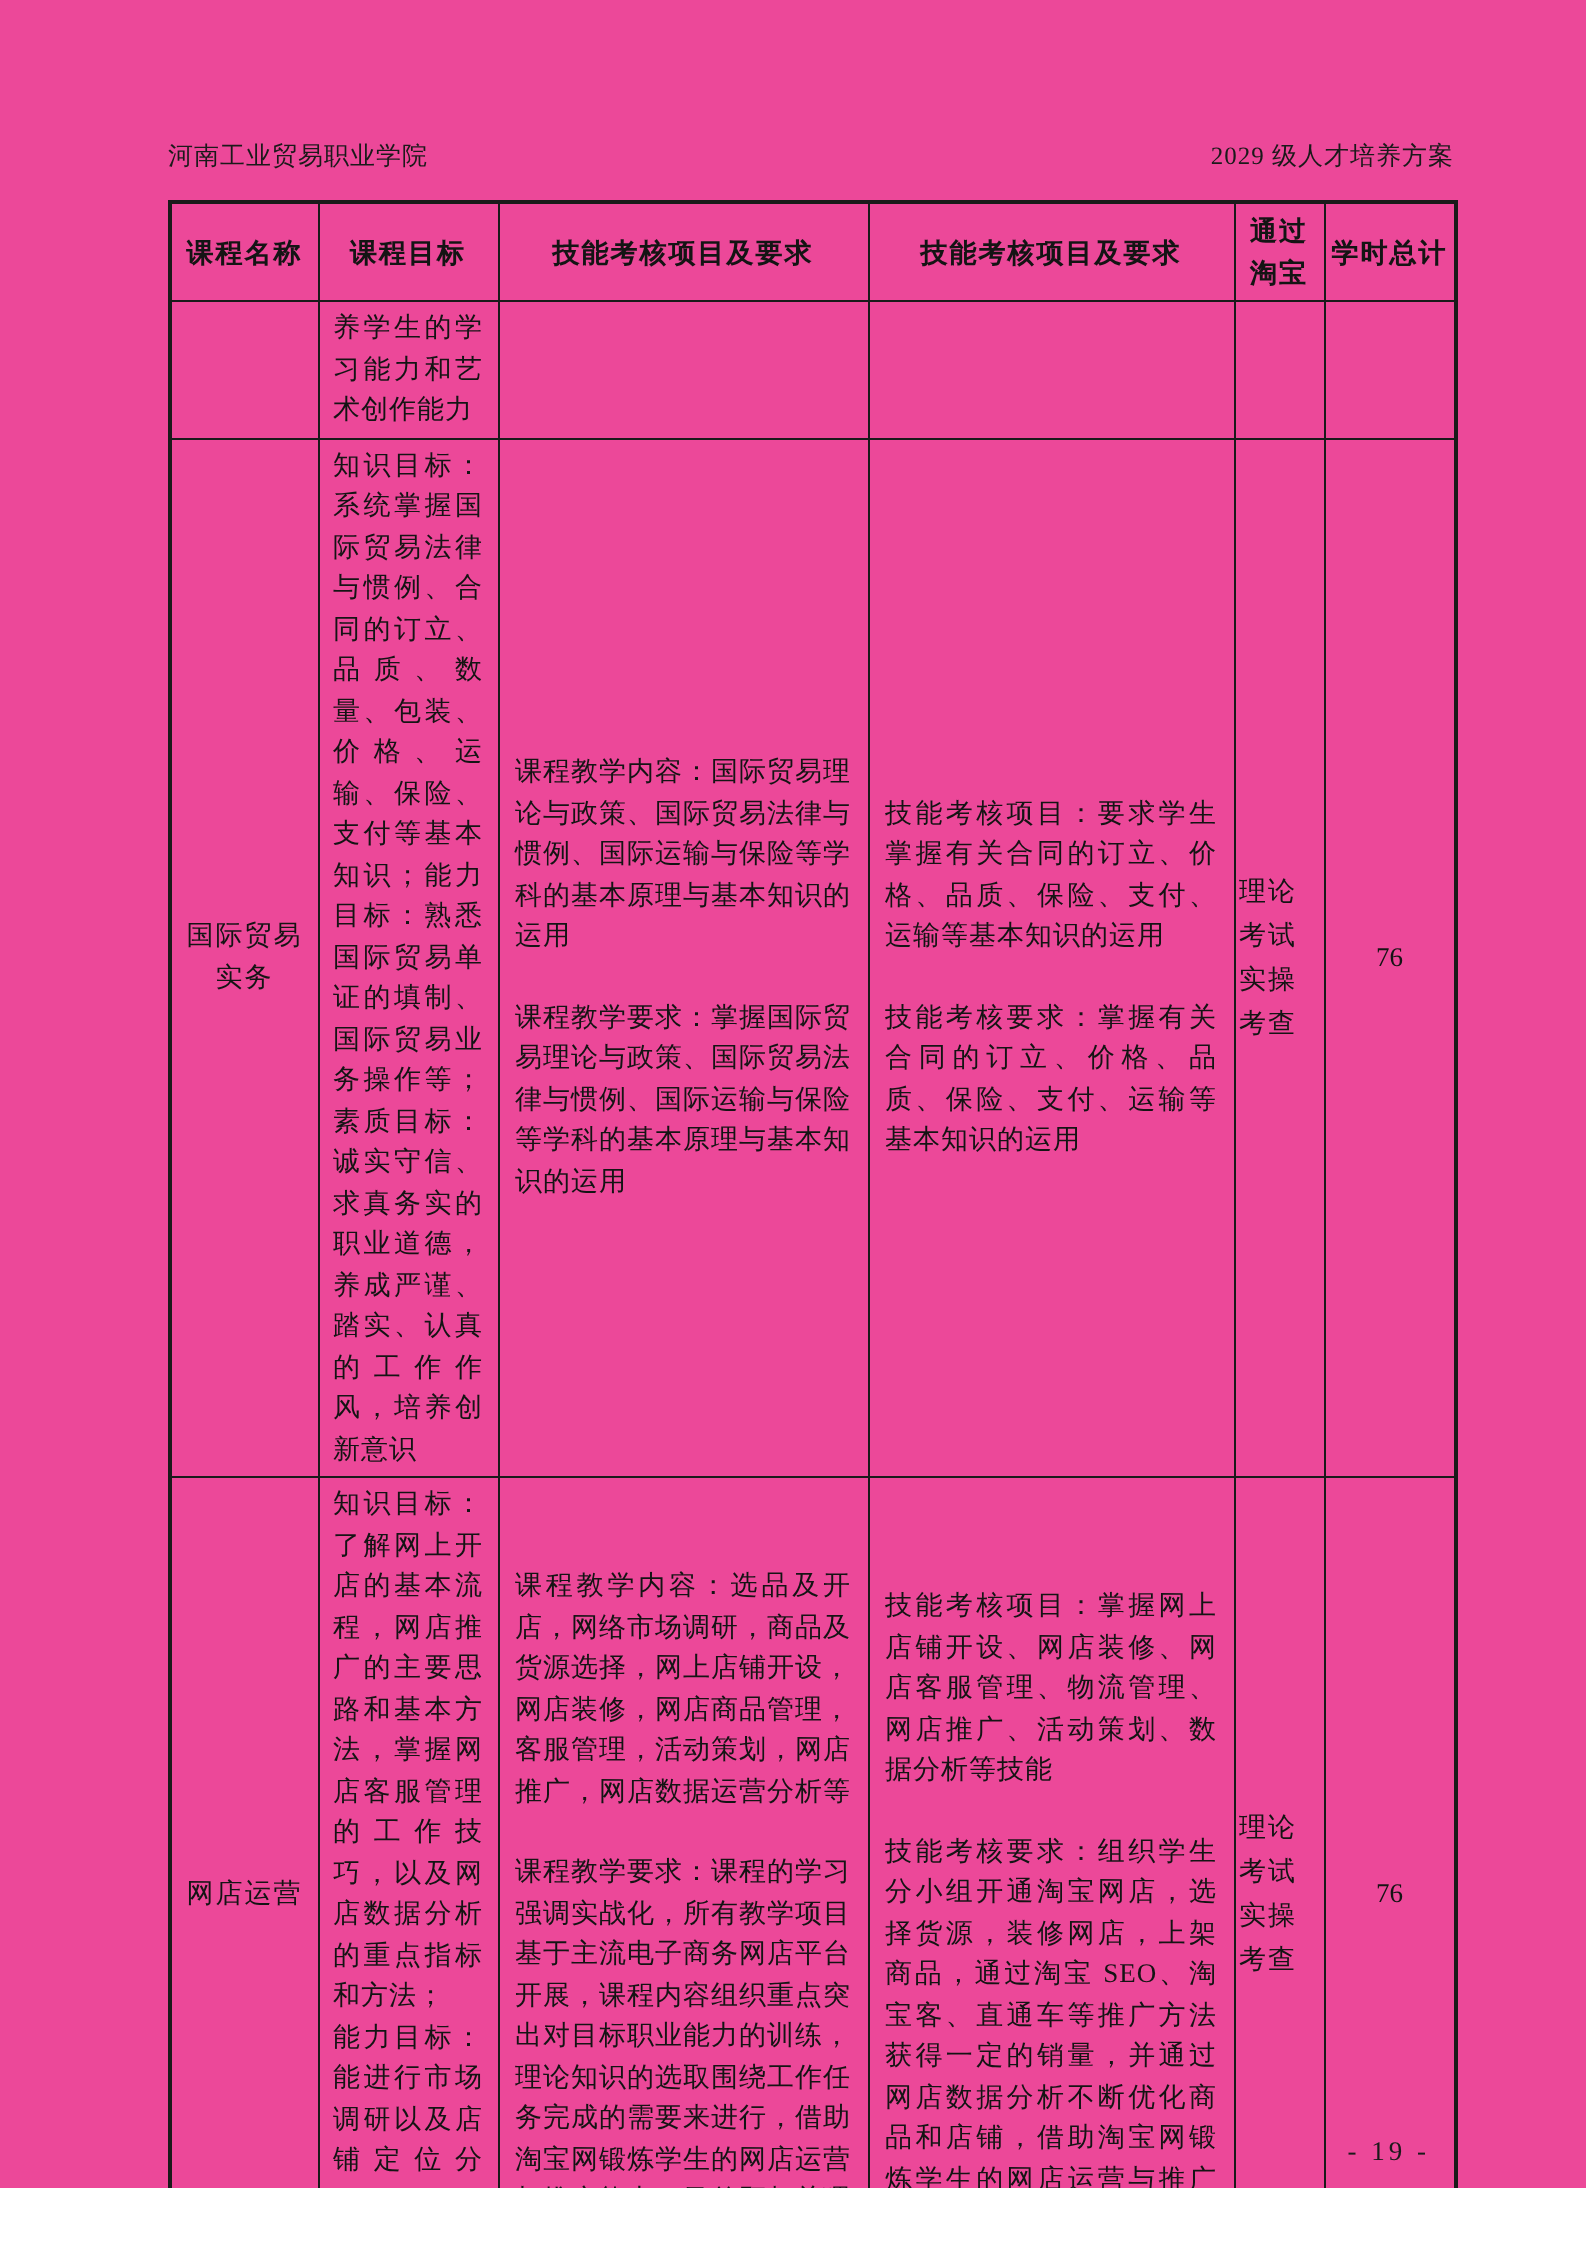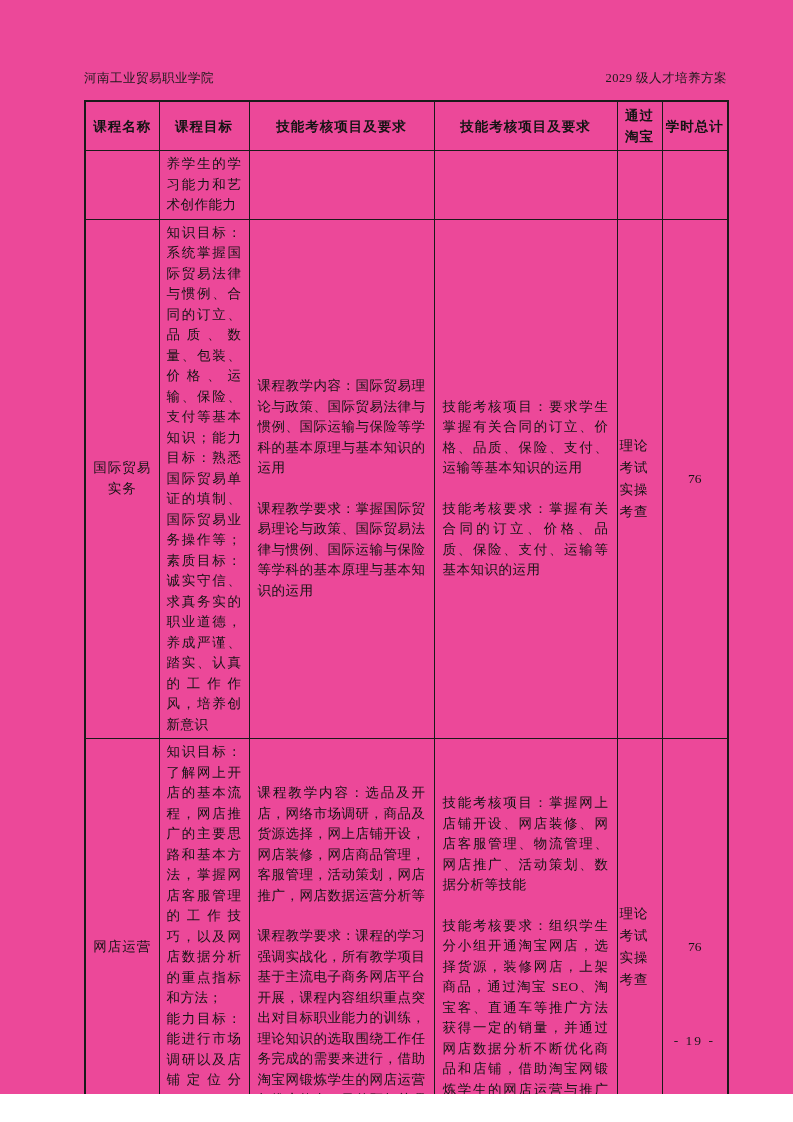--- a/index.html
+++ b/index.html
@@ -43,21 +43,21 @@
   td.c2 { vertical-align:top; text-align:justify; text-justify:inter-character; padding:3px 7px; letter-spacing:0.5px;margin-top:47px; }
   td.c3, td.c4 { text-align:justify; text-justify:inter-character; padding:3px 8px; letter-spacing:0.5px; }
   td.c5 { text-align:left; padding:2px 2px; line-height:22px; letter-spacing:1px; }
   td.c6 { text-align:center; letter-spacing:0; }
 
   .course-table p { margin:0; }
   td.c3 p.gap-below, td.c4 p.gap-below { margin-bottom:20px;margin-top:20px; }
   td.c2 p.gap-none { margin:0; }
 
   .page-footer {
-    position:absolute; top:1033px; left:84px; width:643px;
+    position:absolute; top:1068px; left:84px; width:643px;
     text-align:right; padding-right:12px; box-sizing:border-box;
     font-size:13.5px; letter-spacing:2px; color:#1a1a1a;
   }
 </style>
 </head>
 <body>
 
 <div class="page">
 
   <div class="doc-header">

